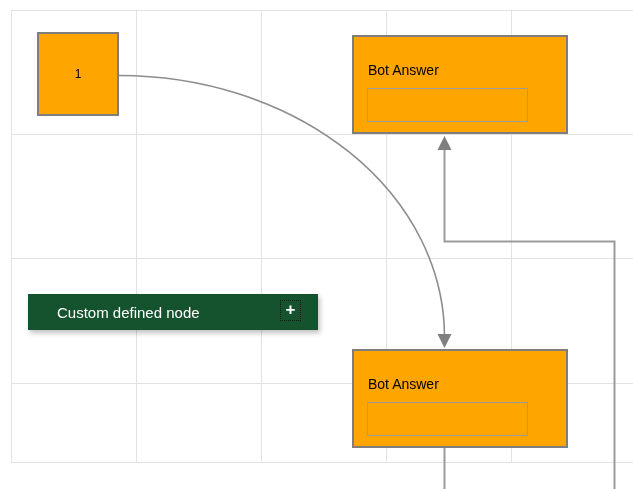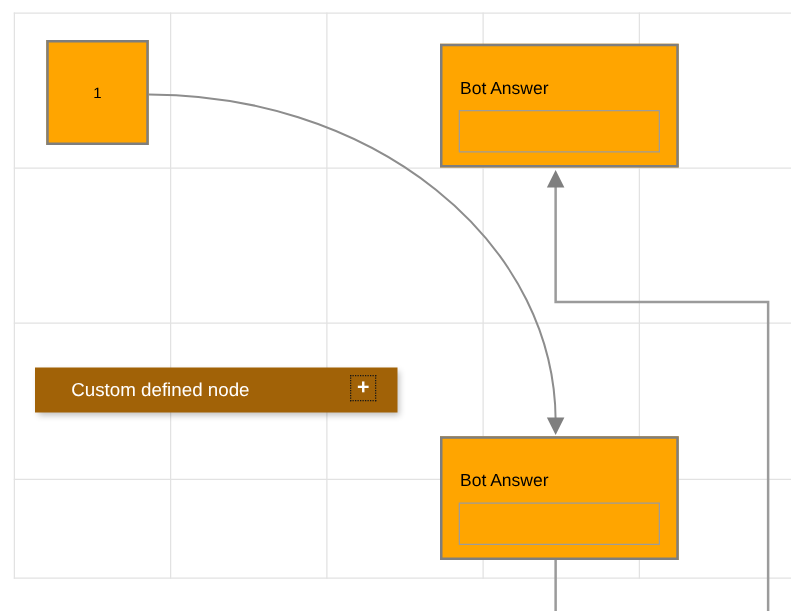--- a/index.html
+++ b/index.html
@@ -33,21 +33,21 @@
     top: 32px;
     width: 82px;
     height: 84px;
     display: flex;
     align-items: center;
     justify-content: center;
     font-size: 12px;
     color: #000000;
   }
   .bot-node {
-    width: 191px;
+    width: 216px;
     height: 99px;
   }
   .bot-node-top   { left: 352px; top: 35px;  }
   .bot-node-bottom{ left: 352px; top: 349px; }
   .bot-node .bot-title {
     position: absolute;
     left: 14px;
     top: 25px;
     font-size: 14px;
     color: #000000;
@@ -63,21 +63,21 @@
     border: 1px solid #9c9c9c;
     background: transparent;
     font-size: 13px;
     color: #000000;
   }
   .custom-node {
     left: 28px;
     top: 294px;
     width: 290px;
     height: 36px;
-    background: #a16207;
+    background: #14532d;
     box-shadow: 2px 3px 5px rgba(0,0,0,0.25);
     display: flex;
     align-items: center;
   }
   .custom-label {
     margin-left: 29px;
     font-size: 15px;
     color: #ffffff;
     white-space: nowrap;
   }

